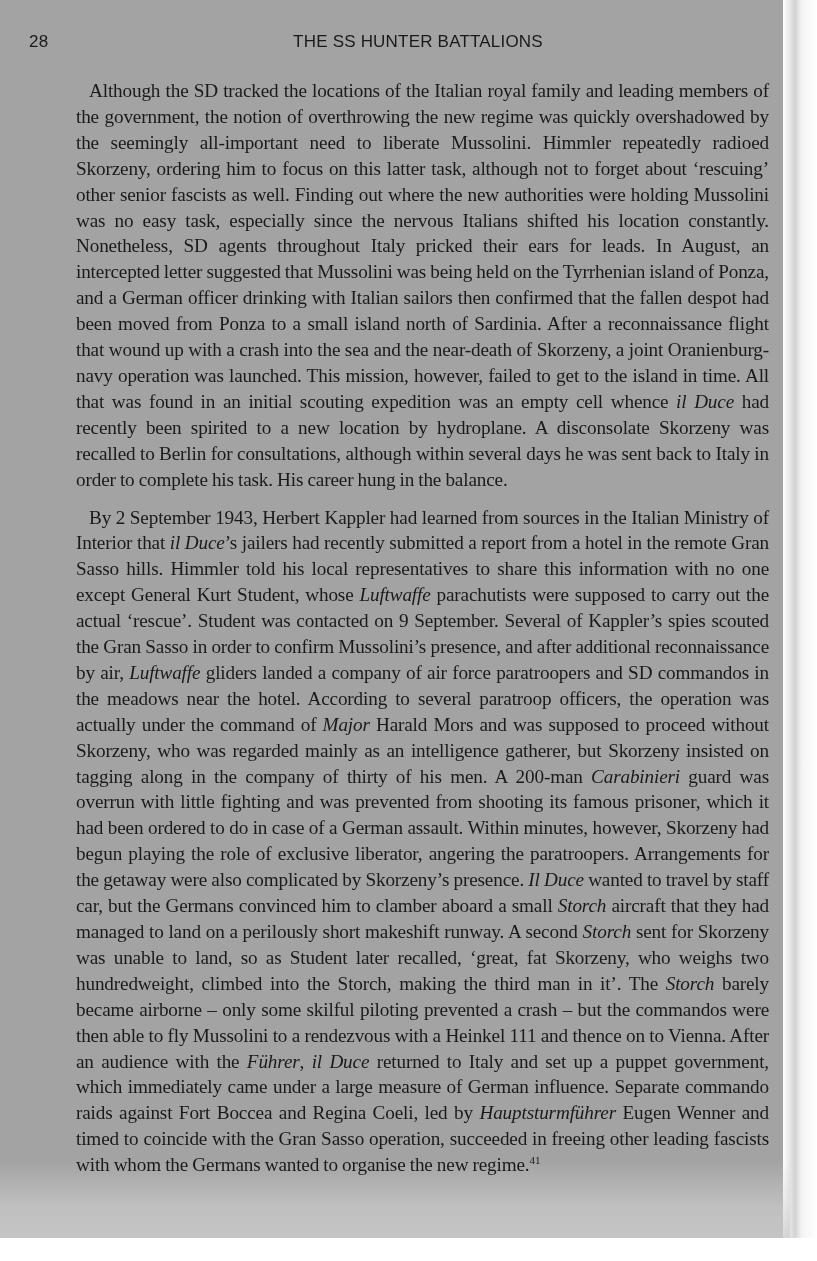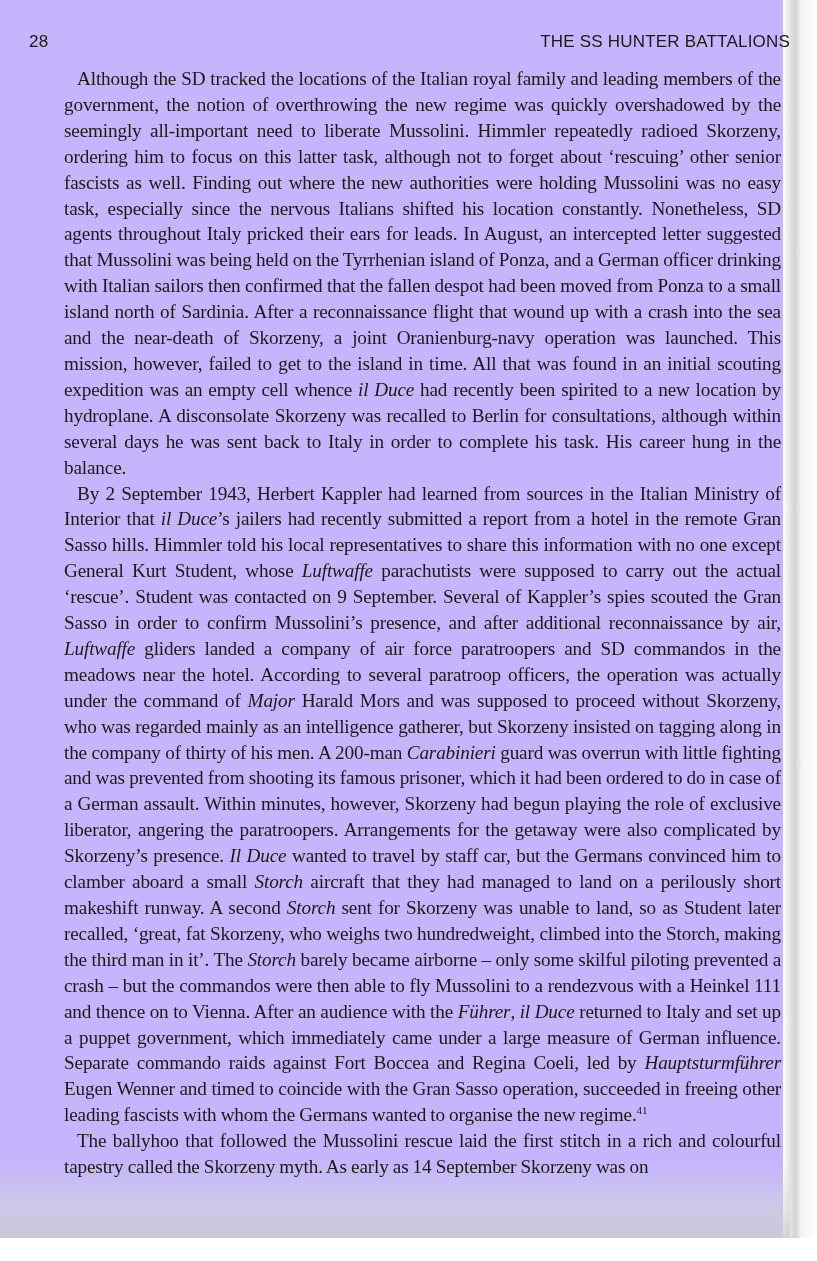--- a/index.html
+++ b/index.html
@@ -5,63 +5,62 @@
     html, body { margin: 0; padding: 0; }
     body {
       width: 817px; height: 1261px; overflow: hidden;
       background: #ffffff;
       position: relative;
       font-family: "Liberation Serif", "DejaVu Serif", serif;
       color: #1a1a1a;
     }
     .page {
       position: absolute; left: 0; top: 0; width: 817px; height: 1261px;
-      background: #c4b5fd;
+      background: #a3a3a3;
     }
     .gutter {
       position: absolute; top: 0; right: 0; width: 34px; height: 1261px;
       background: linear-gradient(to right, #ffffff 0%, #e6e6e6 20%, #d2d2d2 35%, #f4f4f4 55%, #ffffff 100%);
     }
     .scan-shadow {
       position: absolute; left: 0; top: 1160px; width: 790px; height: 78px;
       background: linear-gradient(to bottom, rgba(230,230,230,0) 0%, rgba(215,215,215,0.55) 60%, rgba(205,205,205,0.8) 100%);
     }
     .bottom-white {
       position: absolute; left: 0; top: 1238px; width: 817px; height: 23px; background: #ffffff;
     }
     .running-head {
       position: absolute; top: 32px; left: 0; width: 790px; height: 24px;
       font-family: "Liberation Sans", "DejaVu Sans", sans-serif;
       font-size: 17px; letter-spacing: 0.2px;
     }
     .folio { position: absolute; left: 29px; top: 0; }
-    .head-title { position: absolute; left: 0; right: 0; text-align: right; top: 0; padding-left: 46px; }
+    .head-title { position: absolute; left: 0; right: 0; text-align: center; top: 0; padding-left: 46px; }
     .body-text {
       position: absolute; top: 66px; left: 64px; width: 717px;
       font-size: 19.2px; line-height: 25.9px;
       text-align: justify;
       letter-spacing: -0.15px;
       word-spacing: -0.5px;
     }
-    .para { margin: 0; text-indent: 13px; }
+    .para { margin: 12px; text-indent: 13px; }
     .para.first { text-indent: 13px; }
     i { font-style: italic; }
     sup { font-size: 11px; line-height: 0; vertical-align: super; }
   </style>
 </head>
 <body>
 
 <div class="page">
   <div class="gutter"></div>
   <div class="scan-shadow"></div>
   <div class="bottom-white"></div>
 
   <div class="running-head">
     <span class="folio">28</span>
     <span class="head-title">THE SS HUNTER BATTALIONS</span>
   </div>
 
   <div class="body-text">
     <p class="para first"><span>Although the SD tracked the locations of the Italian royal family and leading members of the government, the notion of overthrowing the new regime was quickly overshadowed by the seemingly all-important need to liberate Mussolini. Himmler repeatedly radioed Skorzeny, ordering him to focus on this latter task, although not to forget about ‘rescuing’ other senior fascists as well. Finding out where the new authorities were holding Mussolini was no easy task, especially since the nervous Italians shifted his location constantly. Nonetheless, SD agents throughout Italy pricked their ears for leads. In August, an intercepted letter suggested that Mussolini was being held on the Tyrrhenian island of Ponza, and a German officer drinking with Italian sailors then confirmed that the fallen despot had been moved from Ponza to a small island north of Sardinia. After a reconnaissance flight that wound up with a crash into the sea and the near-death of Skorzeny, a joint Oranienburg-navy operation was launched. This mission, however, failed to get to the island in time. All that was found in an initial scouting expedition was an empty cell whence </span><i>il Duce</i><span> had recently been spirited to a new location by hydroplane. A disconsolate Skorzeny was recalled to Berlin for consultations, although within several days he was sent back to Italy in order to complete his task. His career hung in the balance.</span></p>
     <p class="para"><span>By 2 September 1943, Herbert Kappler had learned from sources in the Italian Ministry of Interior that </span><i>il Duce</i><span>’s jailers had recently submitted a report from a hotel in the remote Gran Sasso hills. Himmler told his local representatives to share this information with no one except General Kurt Student, whose </span><i>Luftwaffe</i><span> parachutists were supposed to carry out the actual ‘rescue’. Student was contacted on 9 September. Several of Kappler’s spies scouted the Gran Sasso in order to confirm Mussolini’s presence, and after additional reconnaissance by air, </span><i>Luftwaffe</i><span> gliders landed a company of air force paratroopers and SD commandos in the meadows near the hotel. According to several paratroop officers, the operation was actually under the command of </span><i>Major</i><span> Harald Mors and was supposed to proceed without Skorzeny, who was regarded mainly as an intelligence gatherer, but Skorzeny insisted on tagging along in the company of thirty of his men. A 200-man </span><i>Carabinieri</i><span> guard was overrun with little fighting and was prevented from shooting its famous prisoner, which it had been ordered to do in case of a German assault. Within minutes, however, Skorzeny had begun playing the role of exclusive liberator, angering the paratroopers. Arrangements for the getaway were also complicated by Skorzeny’s presence. </span><i>Il Duce</i><span> wanted to travel by staff car, but the Germans convinced him to clamber aboard a small </span><i>Storch</i><span> aircraft that they had managed to land on a perilously short makeshift runway. A second </span><i>Storch</i><span> sent for Skorzeny was unable to land, so as Student later recalled, ‘great, fat Skorzeny, who weighs two hundredweight, climbed into the Storch, making the third man in it’. The </span><i>Storch</i><span> barely became airborne – only some skilful piloting prevented a crash – but the commandos were then able to fly Mussolini to a rendezvous with a Heinkel 111 and thence on to Vienna. After an audience with the </span><i>Führer</i><span>, </span><i>il Duce</i><span> returned to Italy and set up a puppet government, which immediately came under a large measure of German influence. Separate commando raids against Fort Boccea and Regina Coeli, led by </span><i>Hauptsturmführer</i><span> Eugen Wenner and timed to coincide with the Gran Sasso operation, succeeded in freeing other leading fascists with whom the Germans wanted to organise the new regime.</span><sup>41</sup></p>
-    <p class="para"><span>The ballyhoo that followed the Mussolini rescue laid the first stitch in a rich and colourful tapestry called the Skorzeny myth. As early as 14 September Skorzeny was on</span></p>
   </div>
 </div>
 
 </body></html>

